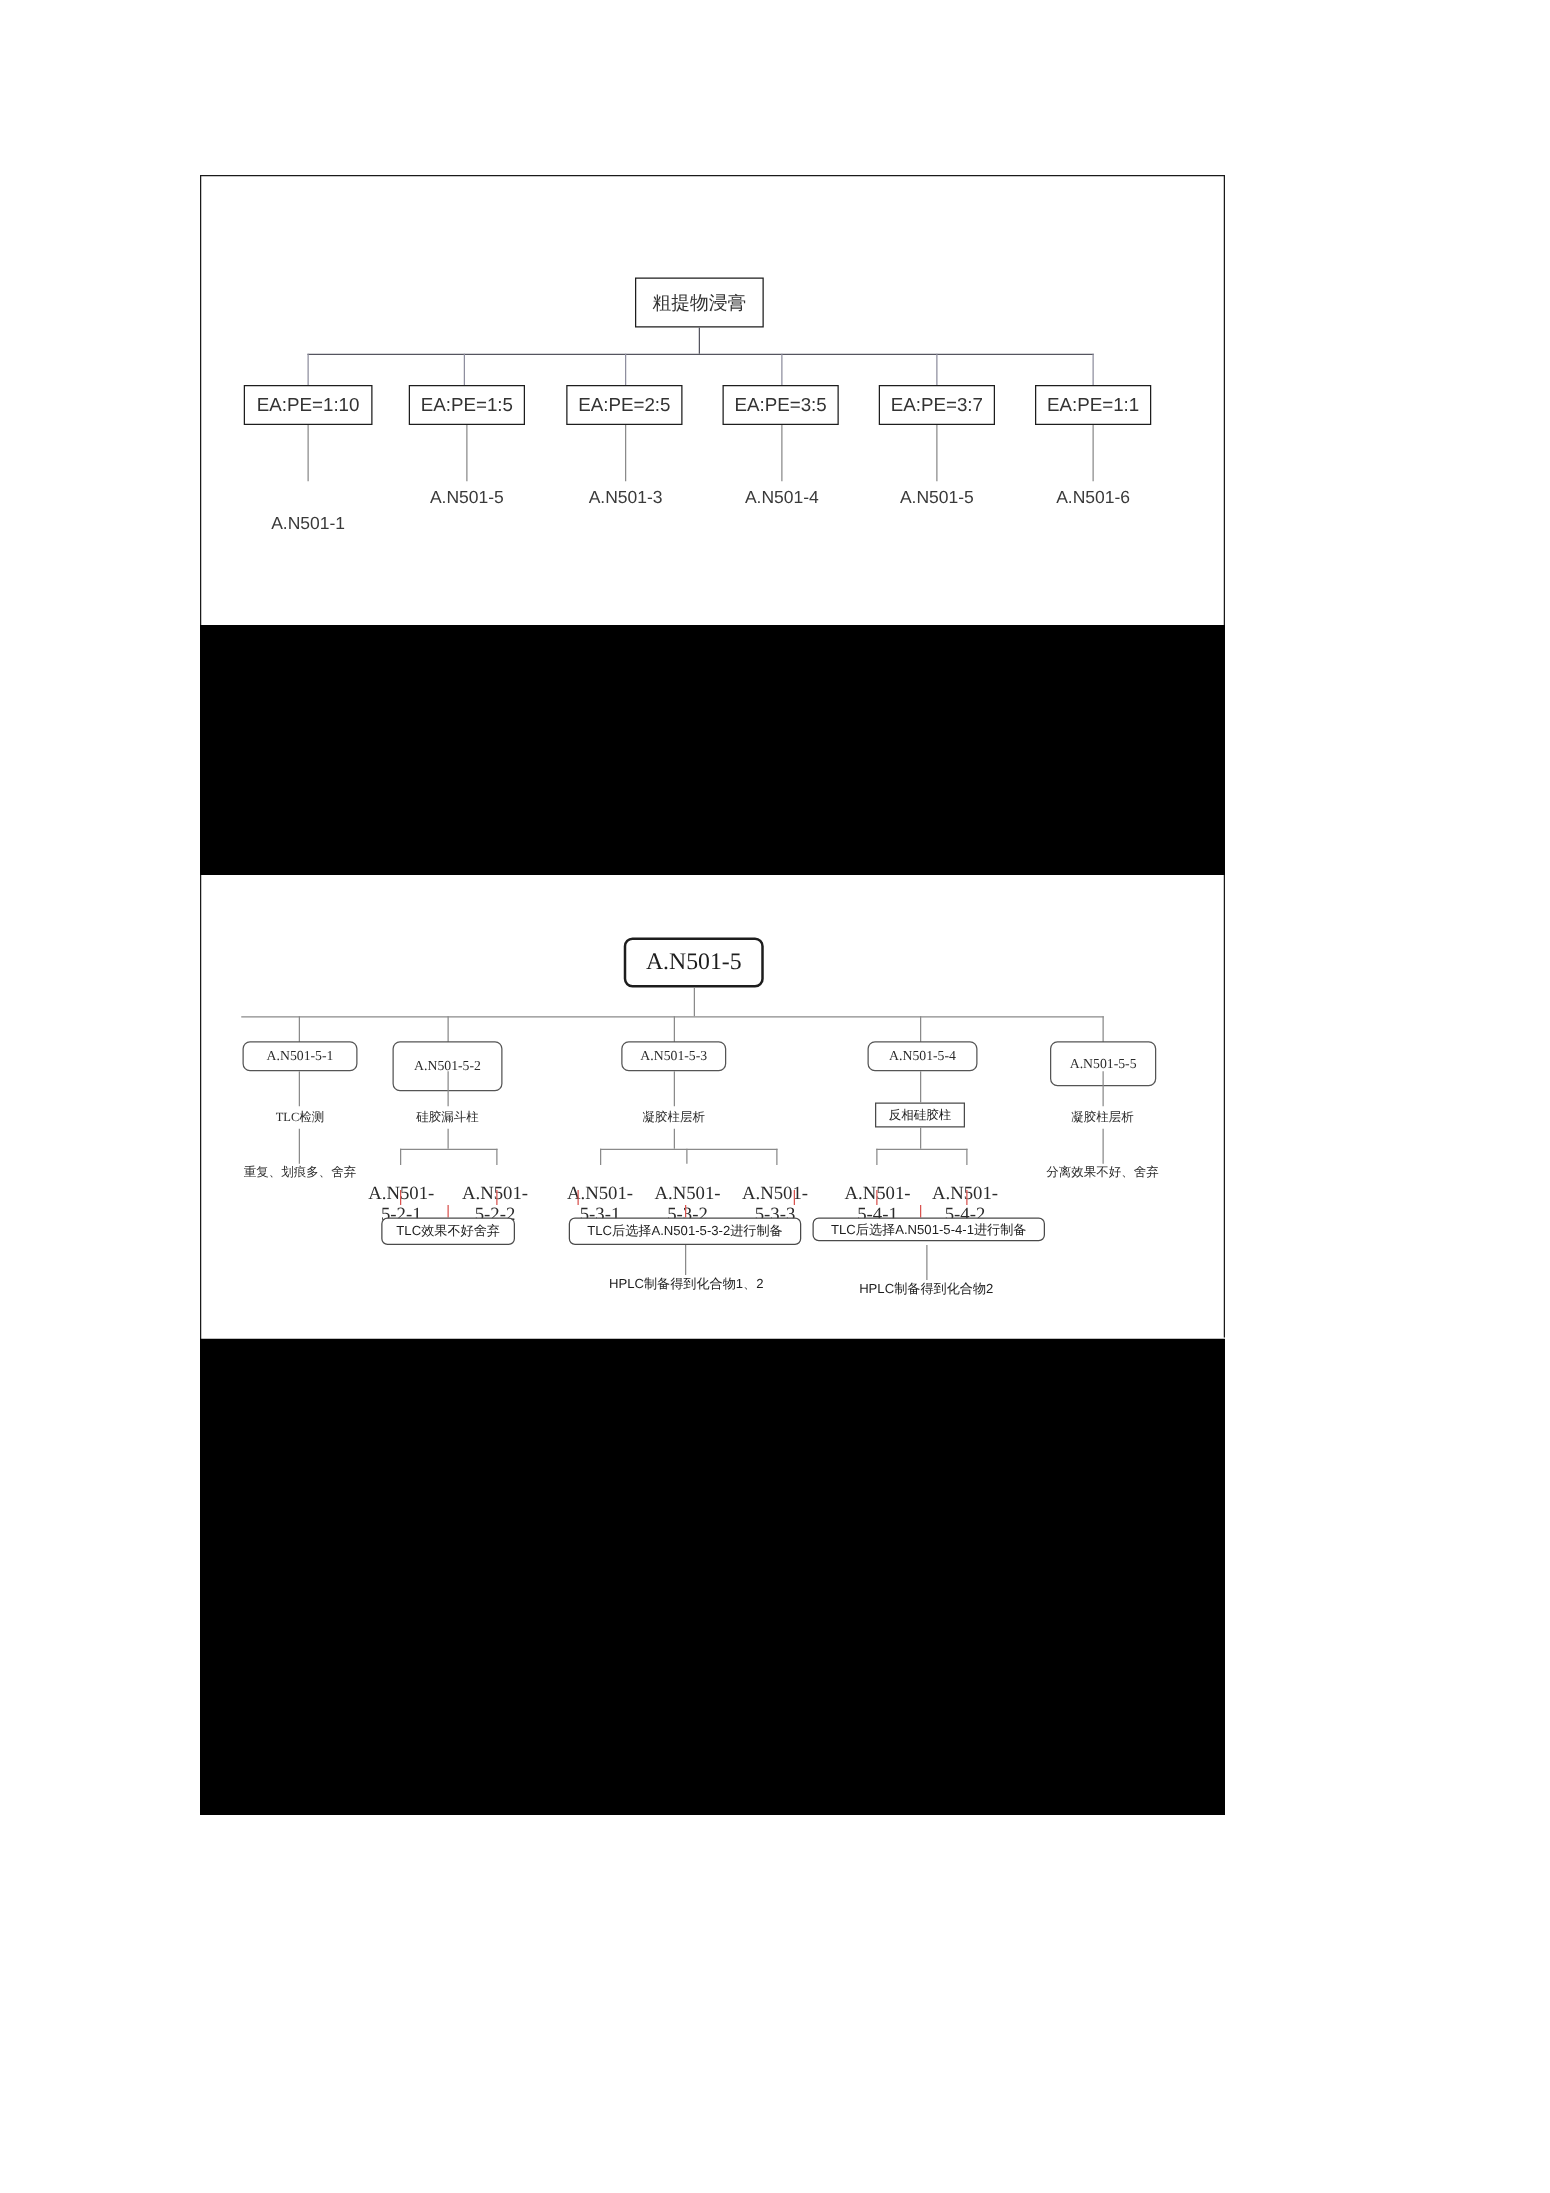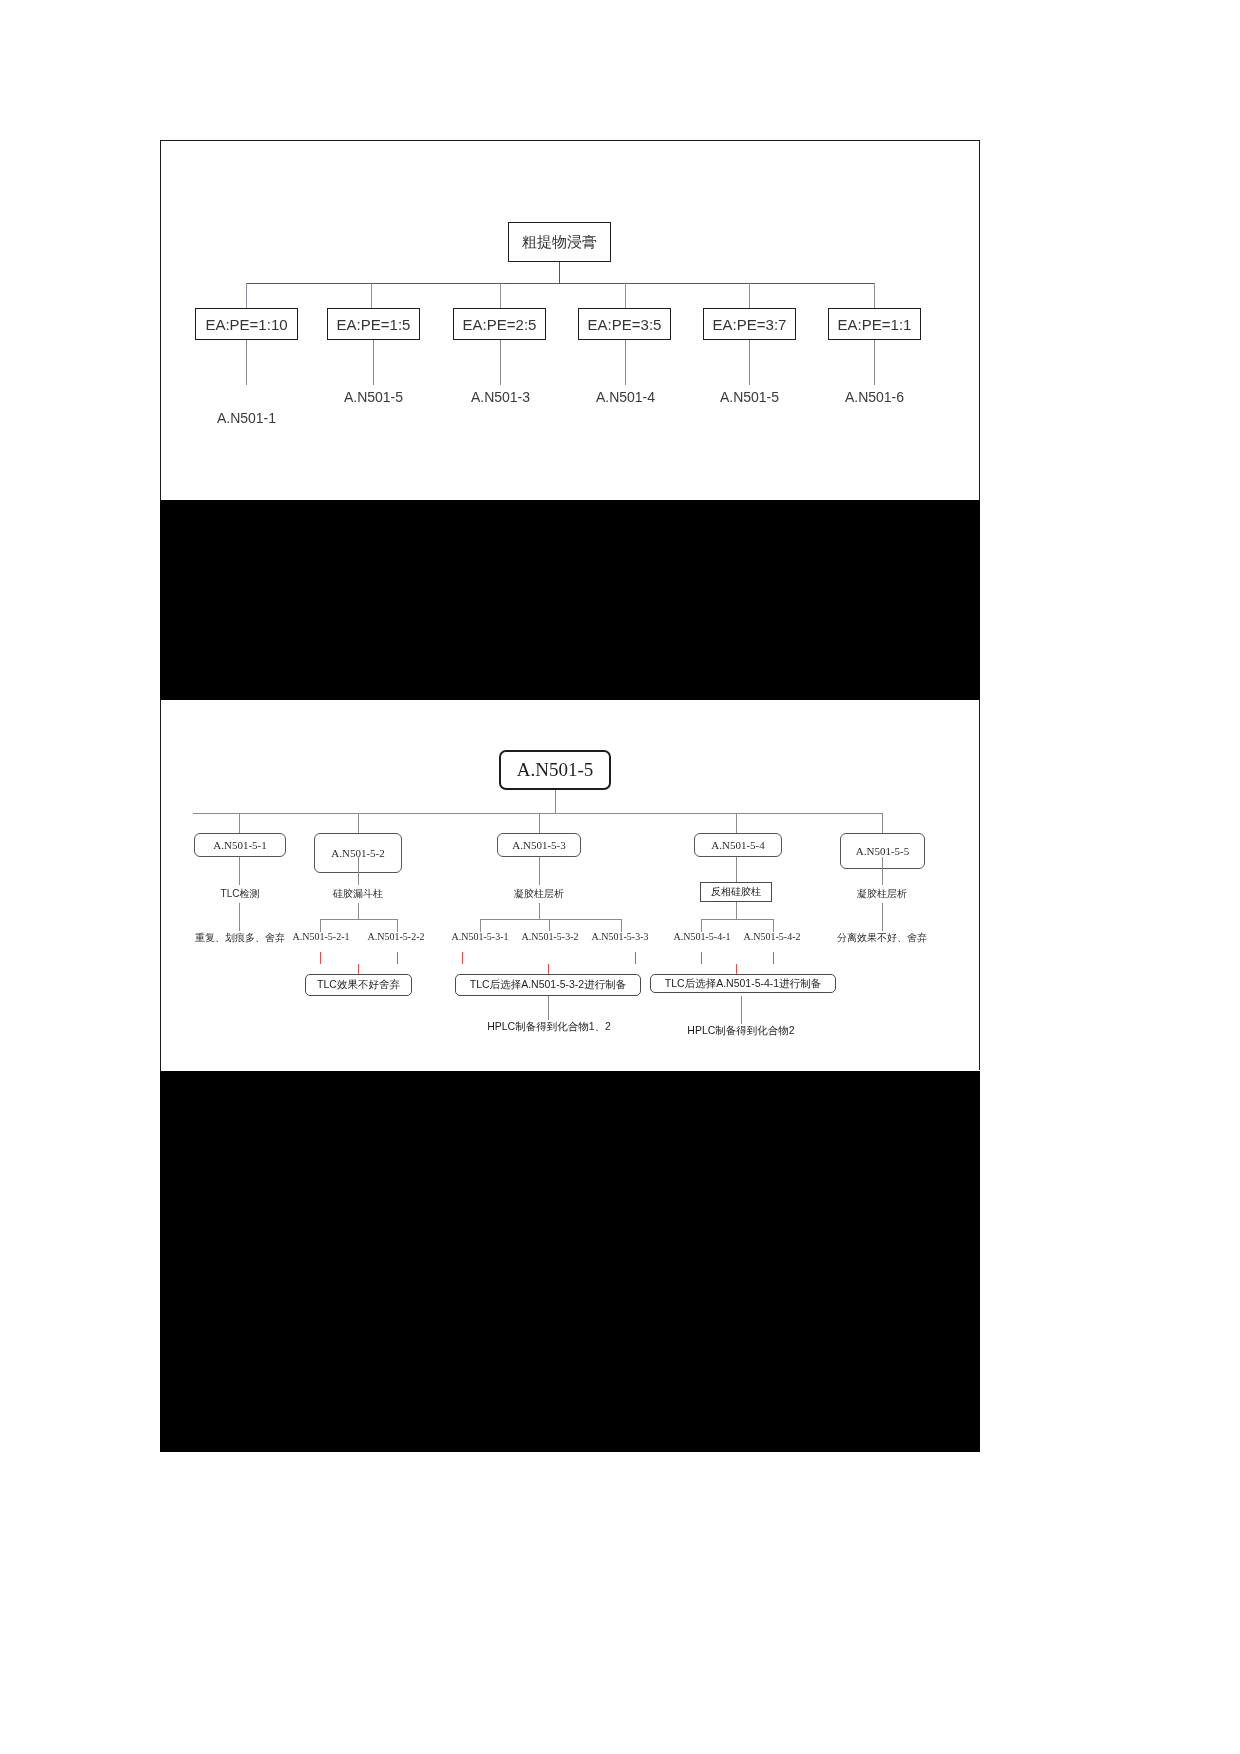--- a/index.html
+++ b/index.html
@@ -14,22 +14,22 @@
   
   .band{position:absolute;background:#000000;}
 
   
   .node{position:absolute;box-sizing:border-box;display:flex;align-items:center;justify-content:center;text-align:center;background:#ffffff;}
   .node-sq{border:1.5px solid #1d1d1d;font-size:15px;color:#333333;font-family:"Liberation Sans",sans-serif;}
   .node-root{border:2px solid #1d1d1d;border-radius:7px;font-family:"Liberation Serif","DejaVu Serif",serif;font-size:19px;color:#1d1d1d;}
   .node-rr{border:1.2px solid #555555;border-radius:6px;font-family:"Liberation Serif","DejaVu Serif",serif;font-size:11px;color:#2b2b2b;}
   .node-plain{position:absolute;text-align:center;font-family:"Liberation Serif","DejaVu Serif",serif;color:#2b2b2b;}
   .lbl-lg{font-size:14px;font-family:"Liberation Sans",sans-serif;color:#3a3a3a;}
-  .lbl-sm{font-size:10px;}
-  .lbl-cn{font-size:10px;font-family:Liberation Sans, sans-serif;color:#2b2b2b;}
+  .lbl-sm{font-size:15px;margin-top:16px;}
+  .lbl-cn{font-size:10px;font-family:Liberation Serif, serif;color:#2b2b2b;}
   .note-box{position:absolute;box-sizing:border-box;display:flex;align-items:center;justify-content:center;
             border:1px solid #4a4a4a;border-radius:5px;background:#ffffff;
             font-size:10.5px;font-family:"Liberation Sans","DejaVu Sans",sans-serif;color:#1d1d1d;white-space:nowrap;}
   .note-plain{position:absolute;text-align:center;font-size:10.5px;
               font-family:"Liberation Sans","DejaVu Sans",sans-serif;color:#1d1d1d;white-space:nowrap;}
 
   
   .ln{position:absolute;background:#8e8e9e;}
   .ln-v{width:1.2px;}
   .ln-h{height:1.2px;}

